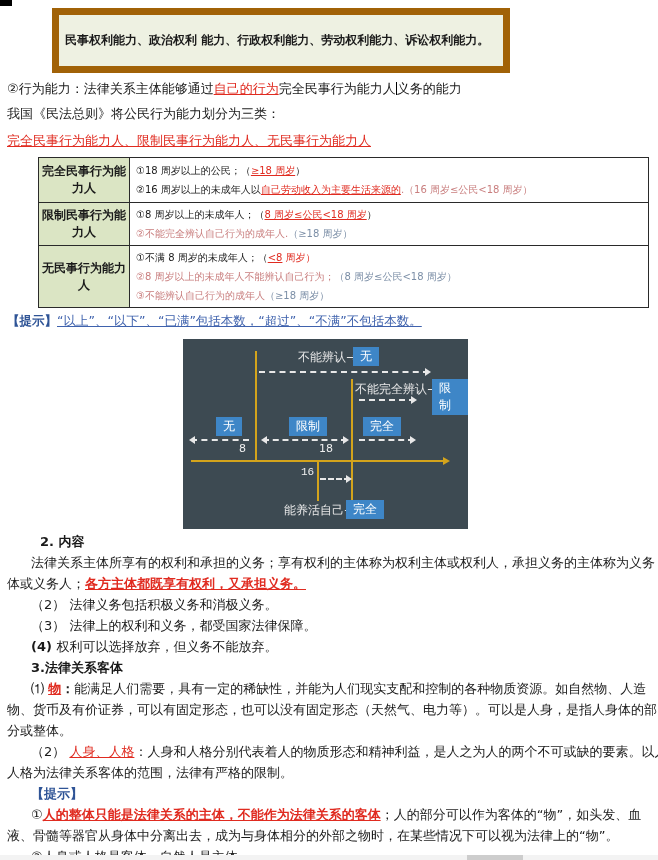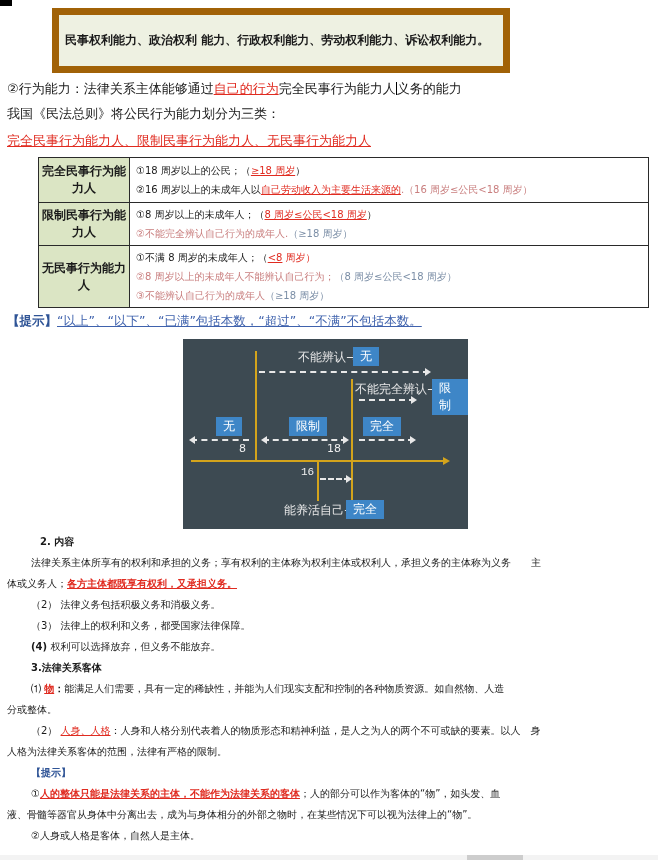--- a/index.html
+++ b/index.html
@@ -48,21 +48,21 @@
   .axis .ax-head { position:absolute; right:-7px; top:-3px; width:0; height:0;
     border-left:7px solid #d4a41c; border-top:4px solid transparent; border-bottom:4px solid transparent; }
   .dash { position:absolute; border-top:2px dashed #e8e8e8; height:0; }
   .ah { position:absolute; width:0; height:0; top:-5px; }
   .ah-r { right:-2px; border-left:6px solid #e8e8e8; border-top:4px solid transparent; border-bottom:4px solid transparent; }
   .ah-l { left:-2px; border-right:6px solid #e8e8e8; border-top:4px solid transparent; border-bottom:4px solid transparent; }
   .tick { position:absolute; color:#f0f0f0; font-size:11px; }
 
   
   .content { margin-top:2px; }
-  .doc-line { font-size:10px; line-height:21px; padding-left:7px; white-space:nowrap; overflow:hidden; }
+  .doc-line { font-size:13px; line-height:21px; padding-left:7px; white-space:nowrap; overflow:hidden; }
   .ind-h { padding-left:40px; }   
   .ind-p { padding-left:31px; }   
 
   
   .hscroll { position:absolute; left:0; bottom:0; width:658px; height:5px; background:#f3f3f3; }
   .hscroll-thumb { position:absolute; left:467px; top:0; width:56px; height:5px; background:#cdcdcd; }
 </style>
 </head>
 <body>
 
@@ -113,21 +113,21 @@
 
 <div class="diagram">
 
   <div class="vline" style="left:72px; top:12px; height:110px;"></div>
   <div class="vline" style="left:168px; top:40px; height:122px;"></div>
   <div class="vline" style="left:134px; top:122px; height:40px;"></div>
   <div class="axis" style="left:8px; top:121px; width:252px;">
     <div class="ax-head"></div>
   </div>
   <div class="tick" style="left:56px; top:103px;">8</div>
-  <div class="tick" style="left:144px; top:103px;">18</div>
+  <div class="tick" style="left:136px; top:103px;">18</div>
   <div class="tick" style="left:118px; top:127px;font-family:Liberation Mono, monospace;">16</div>
 
   <div class="abs" style="left:115px; top:10px;">不能辨认→</div>
   <div class="dbox" style="left:170px; top:8px;">无</div>
   <div class="dash" style="left:76px; top:32px; width:170px;">
       <div class="ah ah-r"></div>
     </div>
 
   <div class="abs" style="left:172px; top:42px;">不能完全辨认→</div>
   <div class="dbox" style="left:249px; top:40px;">限制</div>
@@ -159,20 +159,21 @@
 
 <div class="content">
   <div class="doc-line ind-h bold">2. 内容</div>
   <div class="doc-line ind-p">法律关系主体所享有的权利和承担的义务；享有权利的主体称为权利主体或权利人，承担义务的主体称为义务　　主</div>
   <div class="doc-line"><span>体或义务人；</span><span class="redu bold">各方主体都既享有权利，又承担义务。</span></div>
   <div class="doc-line ind-p">（2） 法律义务包括积极义务和消极义务。</div>
   <div class="doc-line ind-p">（3） 法律上的权利和义务，都受国家法律保障。</div>
   <div class="doc-line ind-p"><span class="bold">(4) </span><span>权利可以选择放弃，但义务不能放弃。</span></div>
   <div class="doc-line ind-p bold">3.法律关系客体</div>
   <div class="doc-line ind-p"><span>⑴ </span><span class="redu bold">物</span><span class="bold">：</span><span>能满足人们需要，具有一定的稀缺性，并能为人们现实支配和控制的各种物质资源。如自然物、人造</span></div>
+  <div class="doc-line">物、货币及有价证券，可以有固定形态，也可以没有固定形态（天然气、电力等）。可以是人身，是指人身体的部</div>
   <div class="doc-line">分或整体。</div>
   <div class="doc-line ind-p"><span>（2） </span><span class="redu">人身、人格</span><span>：</span><span>人身和人格分别代表着人的物质形态和精神利益，是人之为人的两个不可或缺的要素。以人　身</span></div>
   <div class="doc-line">人格为法律关系客体的范围，法律有严格的限制。</div>
   <div class="doc-line ind-p blue bold">【提示】</div>
   <div class="doc-line ind-p"><span>①</span><span class="redu bold">人的整体只能是法律关系的主体，不能作为法律关系的客体</span><span>；人的部分可以作为客体的“物”，如头发、血</span></div>
   <div class="doc-line">液、骨髓等器官从身体中分离出去，成为与身体相分的外部之物时，在某些情况下可以视为法律上的“物”。</div>
   <div class="doc-line ind-p">②人身或人格是客体，自然人是主体。</div>
 
 </div>
 

